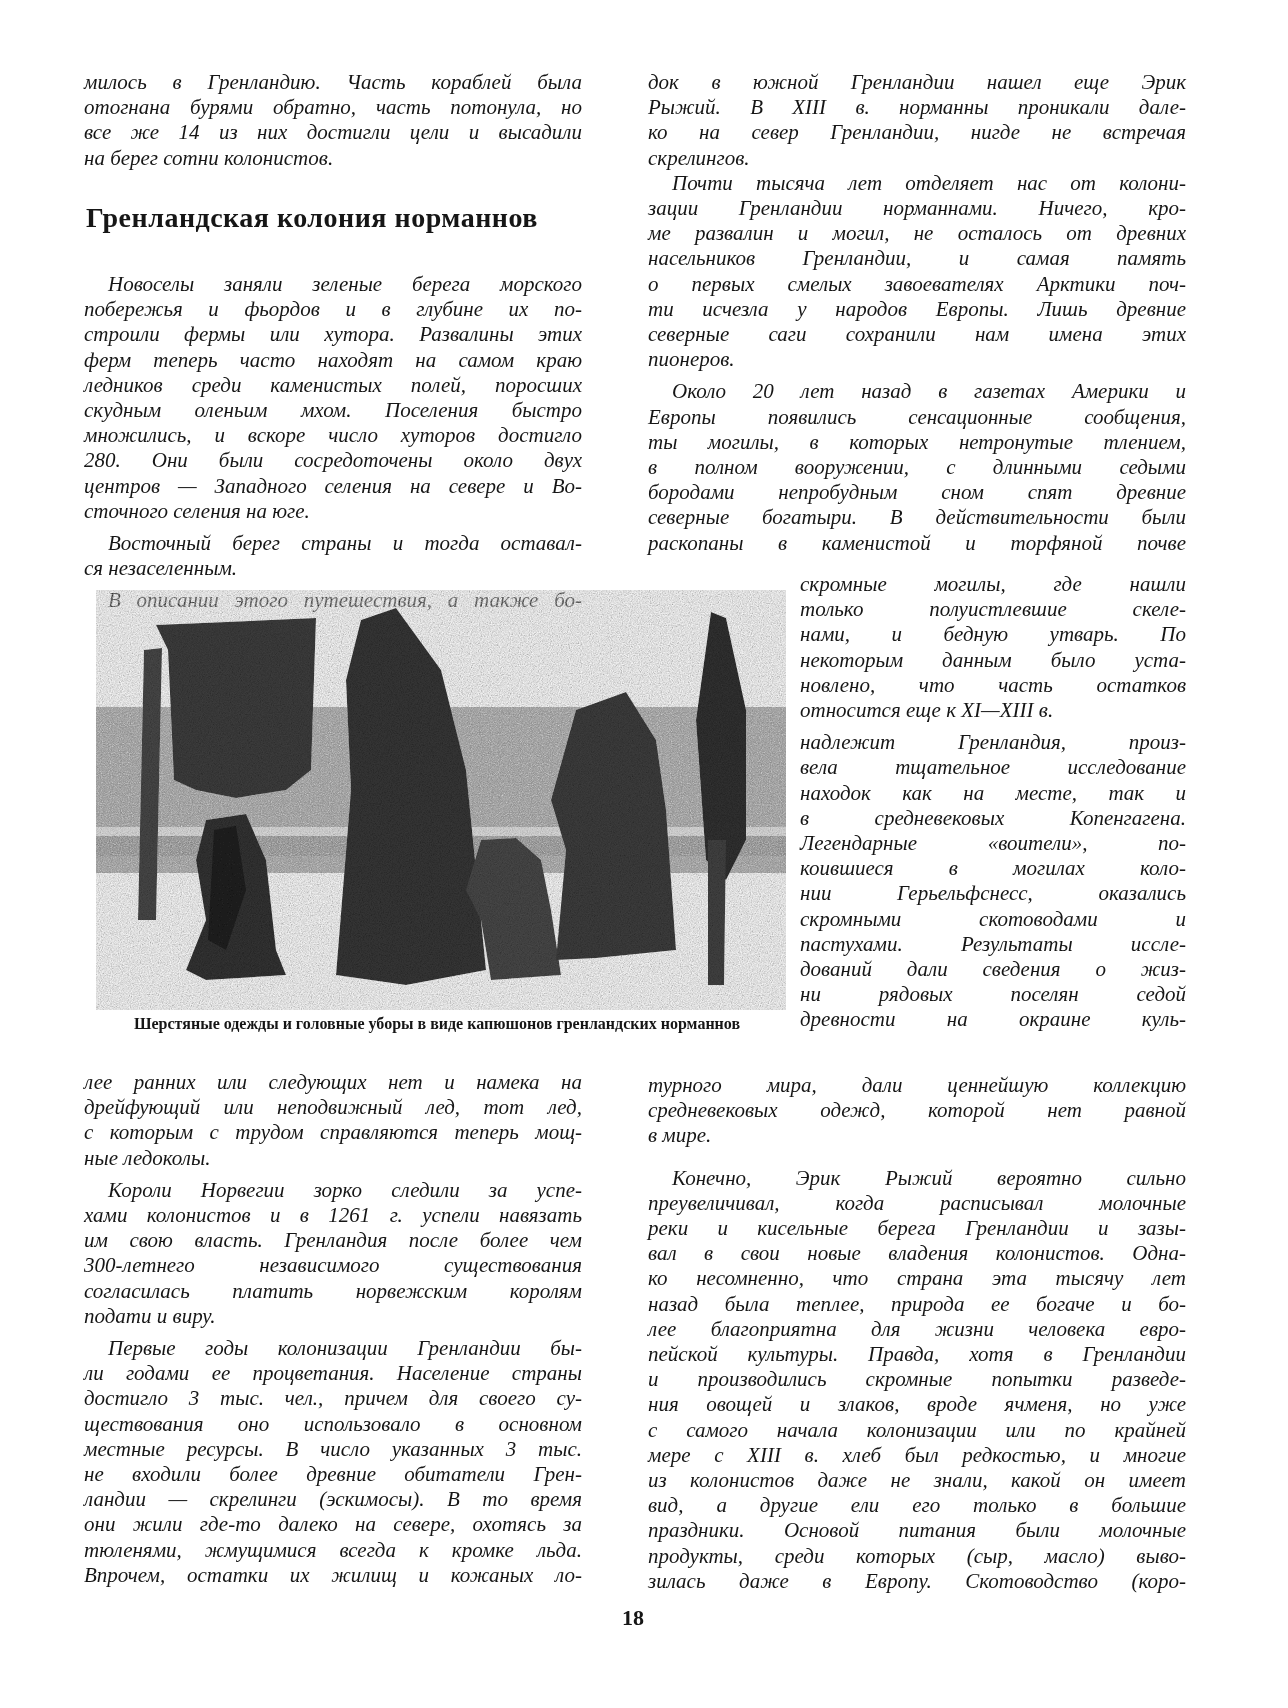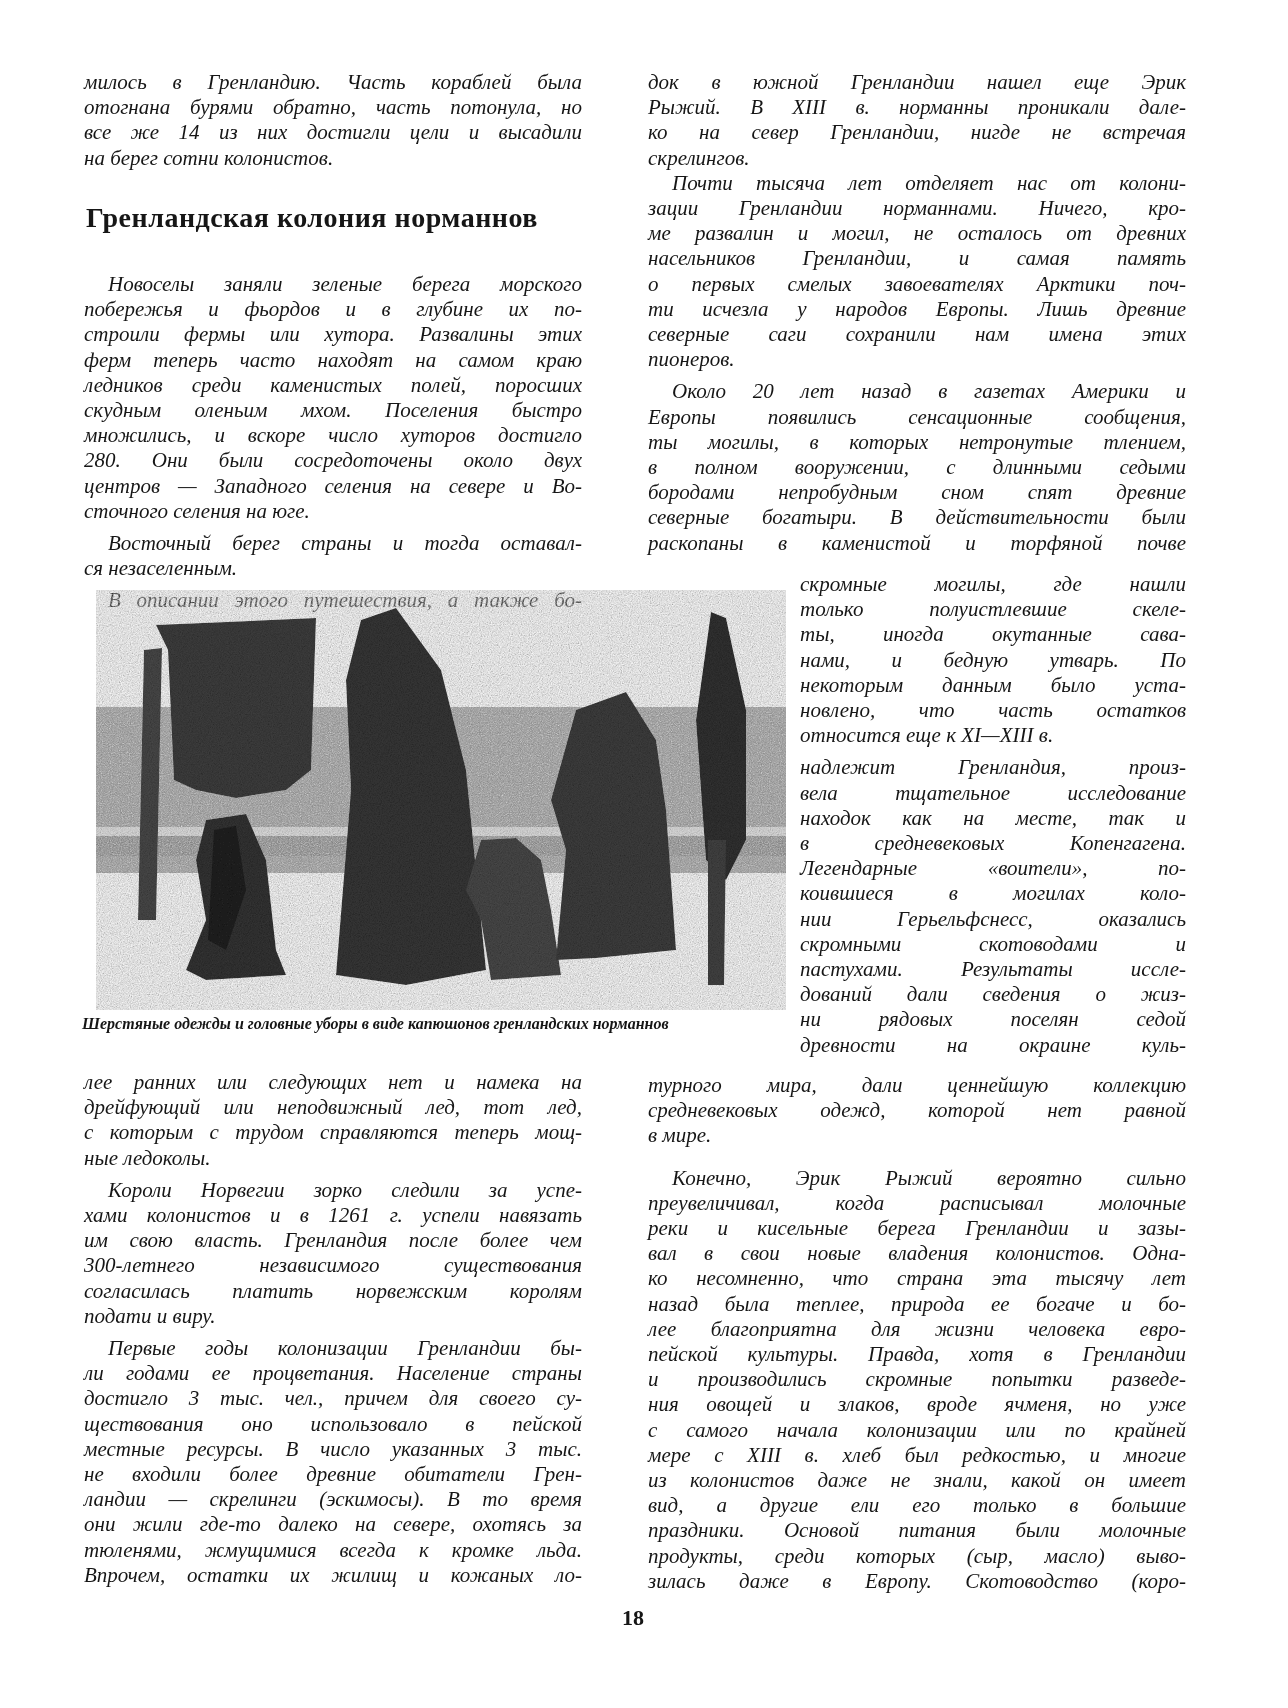--- a/index.html
+++ b/index.html
@@ -6,21 +6,21 @@
   body { width:1288px; height:1708px; position:relative; overflow:hidden;
          font-family:"Liberation Serif","DejaVu Serif",serif; color:#161616; }
   .col { position:absolute; font-size:21px; line-height:25.2px;font-style:italic; }
   .col p { margin:0; }
   .line { display:block; white-space:nowrap; text-align:justify; text-align-last:justify; }
   .line.last { text-align-last:left; }
   .gap { height:7px; }
   .heading { position:absolute; left:86px; top:202px; font-size:28px; font-weight:bold;
              letter-spacing:0.5px; font-family:"Liberation Serif","DejaVu Serif",serif; }
   .caption { position:absolute; left:82px; top:1014px; width:710px; font-size:16px; line-height:19px;
-             font-style:italic; font-weight:bold; text-align:left; }
+             font-weight:bold; text-align:center; }
   .pagenum { position:absolute; left:622px; top:1605px; font-size:22px; font-weight:bold; }
   .photo { position:absolute; left:96px; top:590px; width:690px; height:420px; }
 </style>
 </head>
 <body>
 
 <div class="col" style="left:84px; top:70px; width:498px;">
   <p>
     <span class="line">милось в Гренландию. Часть кораблей была</span>
     <span class="line">отогнана бурями обратно, часть потонула, но</span>
@@ -103,21 +103,21 @@
     <span class="line">им свою власть. Гренландия после более чем</span>
     <span class="line">300-летнего независимого существования</span>
     <span class="line">согласилась платить норвежским королям</span>
     <span class="line last">подати и виру.</span>
   </p>
   <div class="gap"></div>
   <p>
     <span class="line" style="padding-left:24px;">Первые годы колонизации Гренландии бы-</span>
     <span class="line">ли годами ее процветания. Население страны</span>
     <span class="line">достигло 3 тыс. чел., причем для своего су-</span>
-    <span class="line">ществования оно использовало в пейской</span>
+    <span class="line">ществования оно использовало в основном</span>
     <span class="line">местные ресурсы. В число указанных 3 тыс.</span>
     <span class="line">не входили более древние обитатели Грен-</span>
     <span class="line">ландии — скрелинги (эскимосы). В то время</span>
     <span class="line">они жили где-то далеко на севере, охотясь за</span>
     <span class="line">тюленями, жмущимися всегда к кромке льда.</span>
     <span class="line">Впрочем, остатки их жилищ и кожаных ло-</span>
   </p>
 </div>
 
 <div class="col" style="left:648px; top:70px; width:538px;">
@@ -146,21 +146,20 @@
     <span class="line">бородами непробудным сном спят древние</span>
     <span class="line">северные богатыри. В действительности были</span>
     <span class="line">раскопаны в каменистой и торфяной почве</span>
   </p>
 </div>
 
 <div class="col" style="left:800px; top:572px; width:386px;">
   <p>
     <span class="line">скромные могилы, где нашли</span>
     <span class="line">только полуистлевшие скеле-</span>
-    <span class="line">ты, иногда окутанные сава-</span>
     <span class="line">нами, и бедную утварь. По</span>
     <span class="line">некоторым данным было уста-</span>
     <span class="line">новлено, что часть остатков</span>
     <span class="line last">относится еще к XI—XIII в.</span>
   </p>
   <div class="gap"></div>
   <p>
     <span class="line">надлежит Гренландия, произ-</span>
     <span class="line">вела тщательное исследование</span>
     <span class="line">находок как на месте, так и</span>

